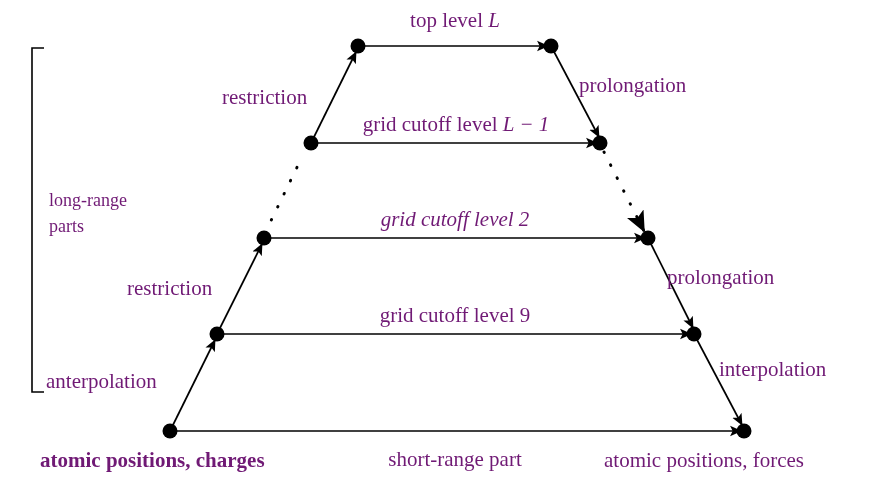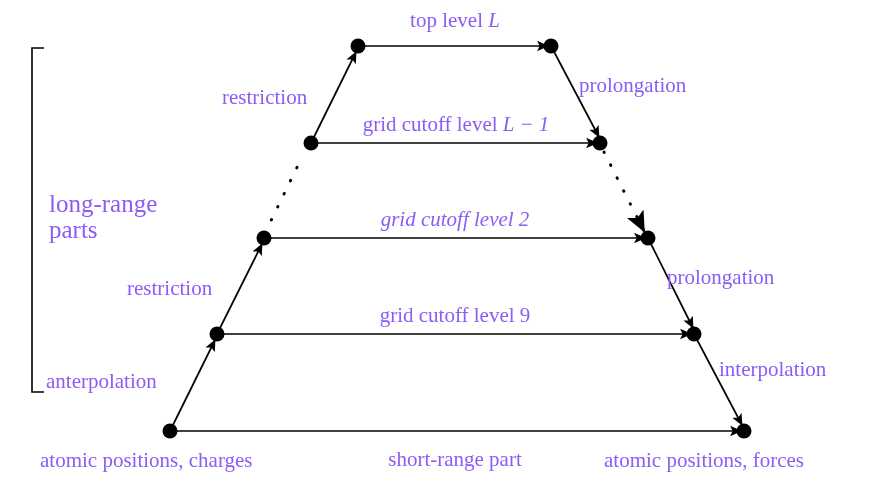--- a/index.html
+++ b/index.html
@@ -20,27 +20,27 @@
     position: absolute;
     left: 0;
     top: 0;
     width: 879px;
     height: 486px;
   }
   .lbl {
     position: absolute;
     white-space: nowrap;
     font-family: "Liberation Serif", "DejaVu Serif", serif;
-    color: #8b5cf6;
+    color: #701a75;
     line-height: 1.15;
   }
   .lbl-level   { font-size: 21px; }
   .lbl-op      { font-size: 21px; }
   .lbl-end     { font-size: 21px; }
-  .lbl-group   { font-size: 25px; }
+  .lbl-group   { font-size: 18px; }
   .lbl-center  { transform: translateX(-50%); }
   .math-italic { font-style: italic; }
 </style>
 </head>
 <body>
 
 <div id="diagram-root">
 
   <svg id="mg-svg" viewBox="0 0 879 486">
     <defs>
@@ -113,17 +113,17 @@
 
   <div class="lbl lbl-op" style="left:579px; top:73px;">prolongation</div>
 
   <div class="lbl lbl-op" style="left:667px; top:265px;">prolongation</div>
 
   <div class="lbl lbl-op" style="left:719px; top:357px;">interpolation</div>
 
   <div class="lbl lbl-group" style="left:49px; top:190px;">long-range</div>
   <div class="lbl lbl-group" style="left:49px; top:216px;">parts</div>
 
-  <div class="lbl lbl-end" style="left:40px; top:448px;">atomic positions, charges</div>
+  <div class="lbl lbl-end" style="left:40px; top:448px;font-weight:bold;">atomic positions, charges</div>
 
   <div class="lbl lbl-end" style="left:604px; top:448px;">atomic positions, forces</div>
 
 </div>
 
 </body></html>

